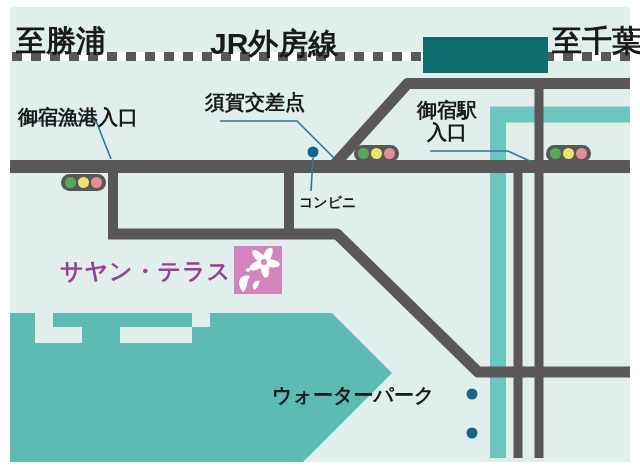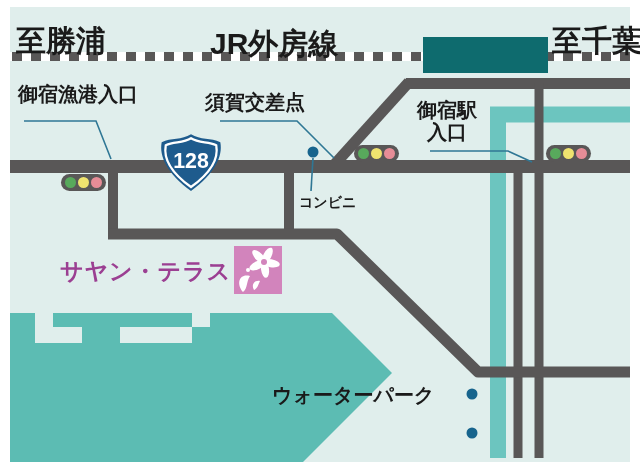--- a/index.html
+++ b/index.html
@@ -72,37 +72,30 @@
     <g fill="#17648d">
       <circle cx="313" cy="152" r="5.5"></circle>
       <circle cx="472" cy="394" r="5.5"></circle>
       <circle cx="472" cy="433" r="5.5"></circle>
     </g>
   </svg>
 
   <div class="label lbl-22" style="left:16px;top:24px;">至勝浦</div>
   <div class="label lbl-22" style="left:552px;top:24px;">至千葉</div>
   <div class="label lbl-22" style="left:210px;top:27px;">JR外房線</div>
-  <div class="label lbl-20" style="left:18px;top:83px;">御宿漁港入口</div>
+  <div class="label lbl-20" style="left:18px;top:106px;">御宿漁港入口</div>
   <div class="label lbl-20" style="left:205px;top:91px;">須賀交差点</div>
   <div class="label lbl-20 station-entrance" style="left:403px;top:99px;">
     <span class="l1">御宿駅</span>
     <span class="l2">入口</span>
   </div>
   <div class="label lbl-21" style="left:299px;top:195px;">コンビニ</div>
   <div class="label brand" style="left:60px;top:259px;">サヤン・テラス</div>
   <div class="label lbl-20" style="left:272px;top:384px;">ウォーターパーク</div>
 
-  <div id="route-shield">
-    <svg viewBox="0 0 100 90" xmlns="http://www.w3.org/2000/svg">
-      <path d="M50,2 C64,11 80,7 94,14 C98,35 86,61 50,87 C14,61 2,35 6,14 C20,7 36,11 50,2 Z" fill="#1e5b8d"></path>
-      <path d="M50,2 C64,11 80,7 94,14 C98,35 86,61 50,87 C14,61 2,35 6,14 C20,7 36,11 50,2 Z" fill="none" stroke="#ffffff" stroke-width="4" transform="translate(50,44.5) scale(0.86) translate(-50,-44.5)"></path>
-      <text x="50" y="53" text-anchor="middle" font-size="32" font-weight="bold" font-family="Liberation Sans, DejaVu Sans, sans-serif" fill="#ffffff">128</text>
-    </svg>
-  </div>
 
   <div id="logo">
     <svg viewBox="0 0 48 48" xmlns="http://www.w3.org/2000/svg">
       <rect x="0" y="0" width="48" height="48" fill="#d284bc"></rect>
       <g fill="#ffffff">
         <g transform="translate(30,16)">
           <ellipse rx="9" ry="4" transform="rotate(10) translate(7,0)"></ellipse>
           <ellipse rx="9" ry="4" transform="rotate(82) translate(7,0)"></ellipse>
           <ellipse rx="9" ry="4" transform="rotate(154) translate(7,0)"></ellipse>
           <ellipse rx="9" ry="4" transform="rotate(226) translate(7,0)"></ellipse>

